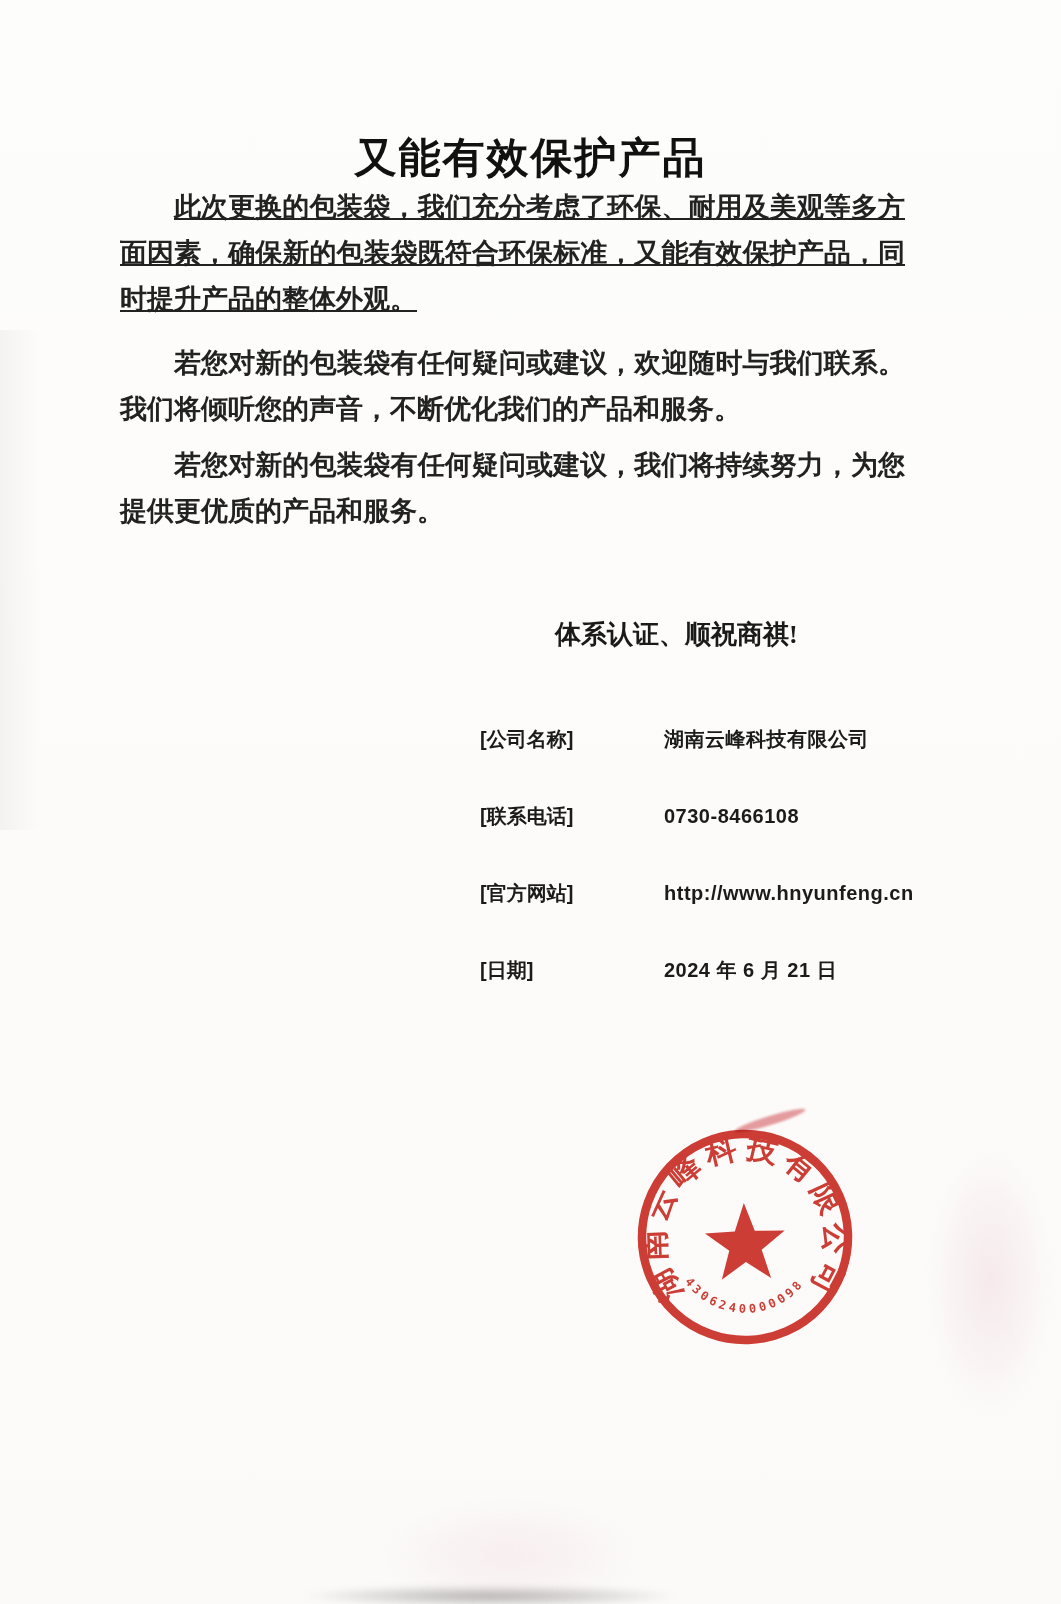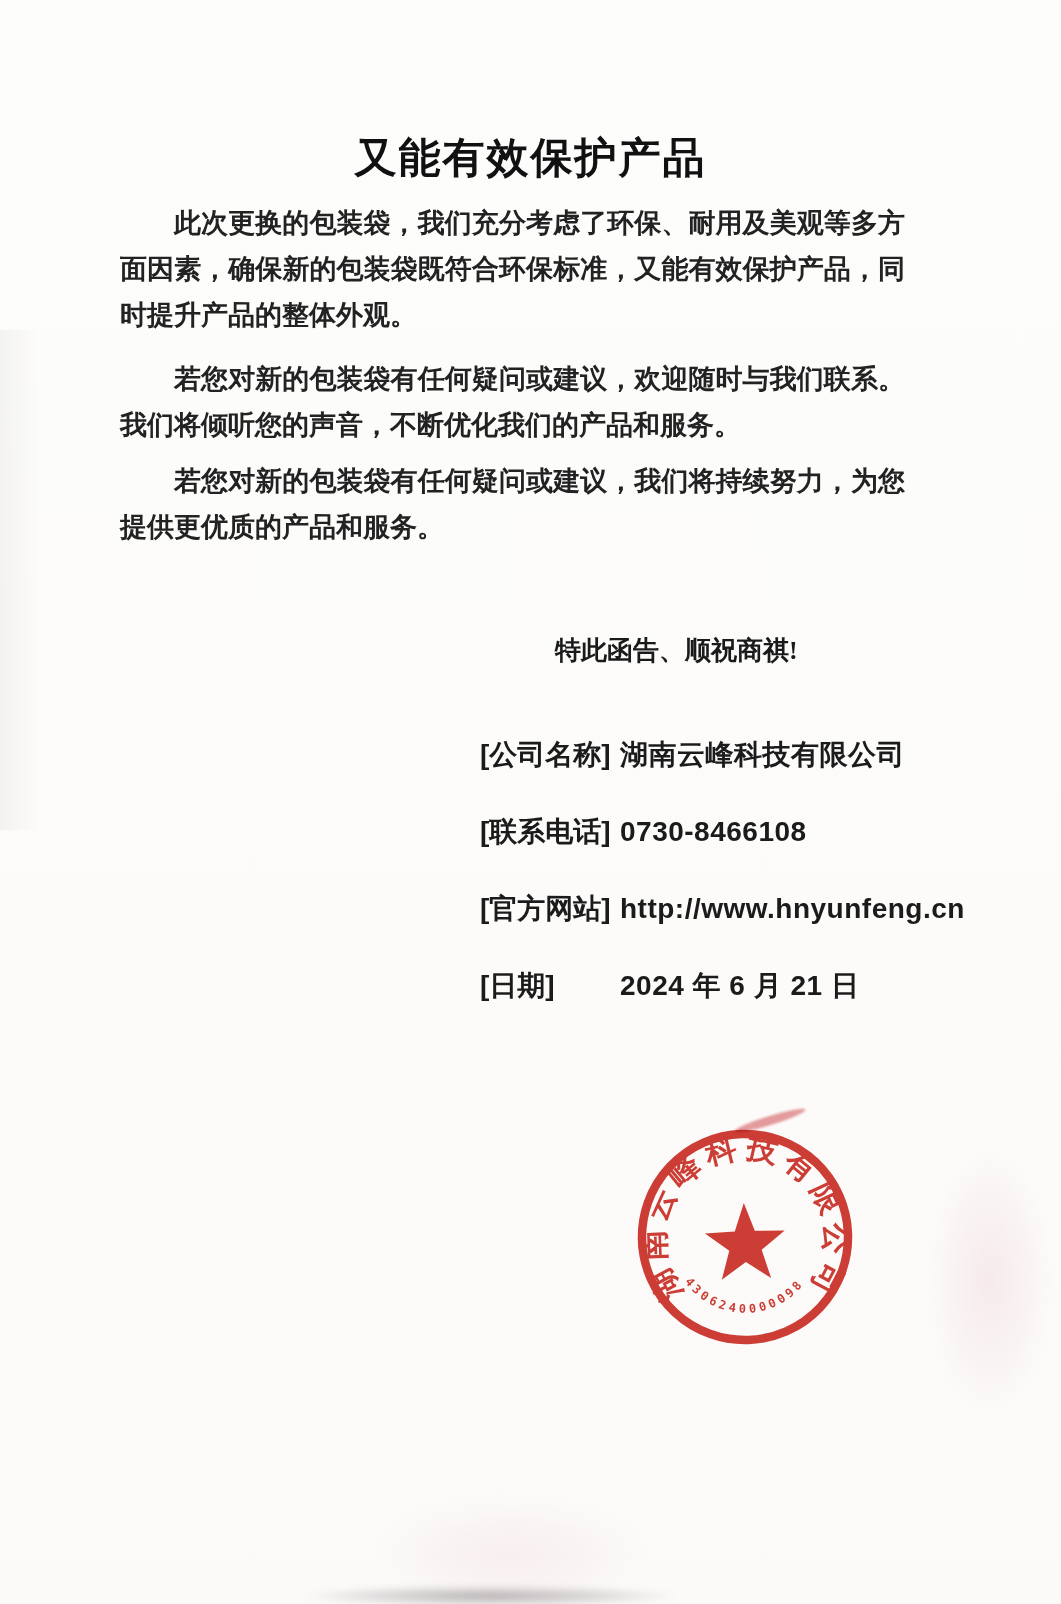--- a/index.html
+++ b/index.html
@@ -33,42 +33,43 @@
   .body-text p{
     margin:0;
     font-size:27px;
     font-weight:700;
     text-align:justify;
     text-justify:inter-ideograph;
     text-indent:2em;
     color:#222;
   }
   p.p-wide{margin-top:34px;line-height:62px;}
-  p.p1{margin-top:16px;line-height:46px;}
+  p.p1{line-height:46px;text-decoration:underline;}
   p.p2{margin-top:14px;line-height:46px;}
   p.p3{margin-top:18px;line-height:46px;}
   p.p4{margin-top:10px;line-height:46px;}
   .closing{
     margin-top:84px;
     padding-left:555px;
     font-size:26px;
     line-height:34px;
     font-weight:700;
     color:#1a1a1a;
   }
   .info-block{margin-top:72px;}
   .info-row{
     display:flex;
     padding-left:480px;
     line-height:30px;
     margin-bottom:47px;
     font-family:"Liberation Sans","DejaVu Sans",sans-serif;
     font-weight:700;
-    font-size:28px;
+    font-size:20px;
     color:#1b1b1b;
+    gap:44px;
   }
   .info-label{width:140px;flex:0 0 140px;}
   .info-value{flex:1;letter-spacing:.5px;}
   
   .seal{
     position:absolute;
     left:600px;top:1092px;
     width:290px;height:290px;
     mix-blend-mode:multiply;
     opacity:.88;
@@ -114,21 +115,21 @@
 
   <h1 class="title">又能有效保护产品</h1>
 
 
   <div class="body-text">
     <p class="p1">此次更换的包装袋，我们充分考虑了环保、耐用及美观等多方面因素，确保新的包装袋既符合环保标准，又能有效保护产品，同时提升产品的整体外观。</p>
     <p class="p3">若您对新的包装袋有任何疑问或建议，欢迎随时与我们联系。我们将倾听您的声音，不断优化我们的产品和服务。</p>
     <p class="p4">若您对新的包装袋有任何疑问或建议，我们将持续努力，为您提供更优质的产品和服务。</p>
   </div>
 
-  <div class="closing">特此函告、顺祝商祺!</div>
+  <div class="closing">体系认证、顺祝商祺!</div>
 
   <div class="info-block">
     <div class="info-row">
       <span class="info-label">[公司名称]</span>
       <span class="info-value">湖南云峰科技有限公司</span>
     </div>
     <div class="info-row">
       <span class="info-label">[联系电话]</span>
       <span class="info-value">0730-8466108</span>
     </div>

